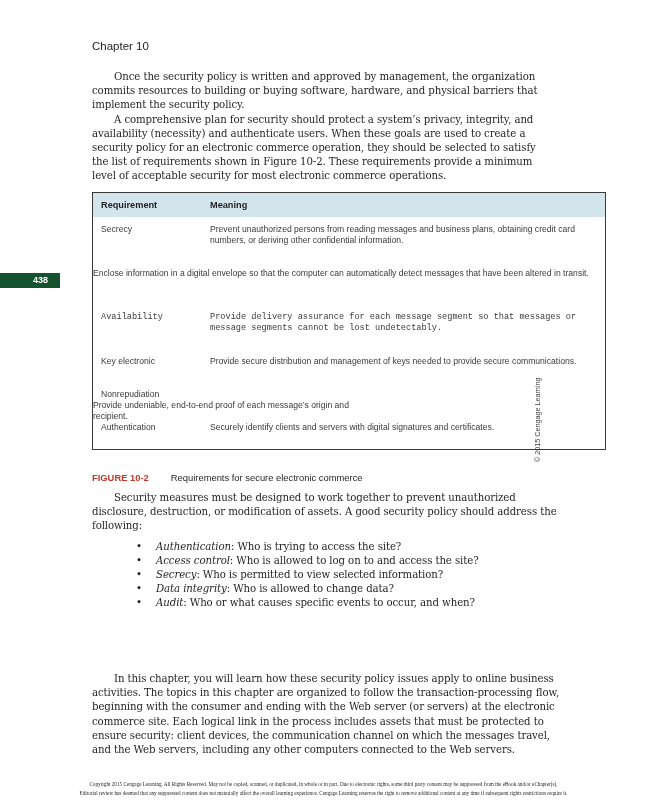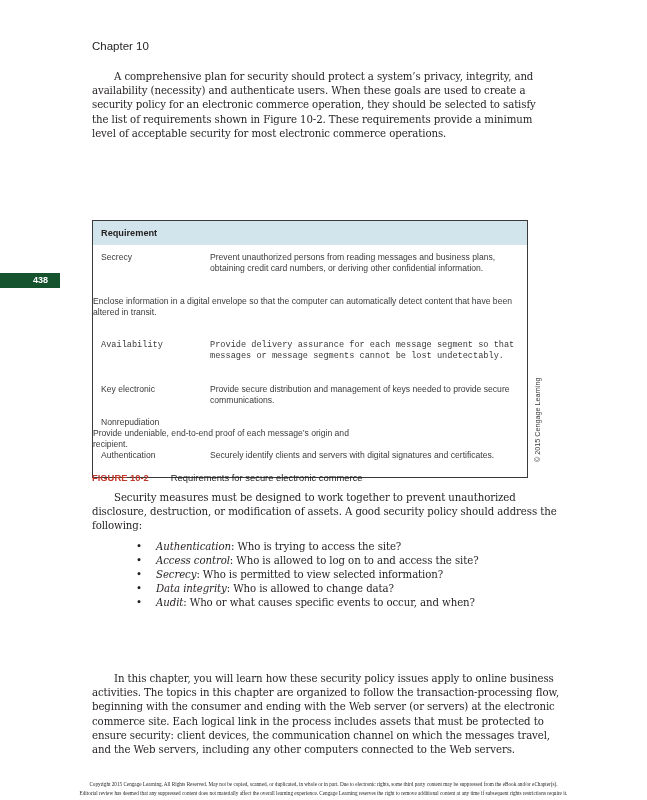--- a/index.html
+++ b/index.html
@@ -20,21 +20,21 @@
 
   .page-tab {
     position: absolute; left: 0; top: 273px; width: 60px; height: 15px;
     background: #14532d; color: #ffffff;
     font-family: "Liberation Sans", sans-serif; font-weight: bold; font-size: 9px;
     text-align: right; line-height: 15px; padding-right: 12px; box-sizing: border-box;
     width: 60px;
   }
 
   .figure-table {
-    position: absolute; left: 92px; top: 220px; width: 436px; height: 258px;
+    position: absolute; left: 92px; top: 192px; width: 514px; height: 258px;
     border: 1.5px solid #3a3a3a; box-sizing: border-box;
     font-family: "Liberation Sans", sans-serif; font-size: 8.6px; line-height: 11px; color: #3a3a3a;
   }
   .table-header {
     height: 24px; background: #d3e5ec; display: flex; align-items: center;
   }
   .th { font-weight: bold; font-size: 9.2px; color: #231f20; }
   .col-req { width: 117px; padding-left: 8px; box-sizing: border-box; flex: none; }
   .col-mean { flex: 1; padding-right: 10px; }
   .trow { display: flex; }
@@ -73,34 +73,36 @@
 </head>
 <body>
 
 <div class="page">
 
   <div class="running-head">Chapter 10</div>
 
   <div class="page-tab">438</div>
 
   <div class="block1 body-text">
+    <p class="para">Once the security policy is written and approved by management, the organization commits resources to building or buying software, hardware, and physical barriers that implement the security policy.</p>
     <p class="para">A comprehensive plan for security should protect a system’s privacy, integrity, and availability (necessity) and authenticate users. When these goals are used to create a security policy for an electronic commerce operation, they should be selected to satisfy the list of requirements shown in Figure 10-2. These requirements provide a minimum level of acceptable security for most electronic commerce operations.</p>
   </div>
 
   <div class="figure-table">
     <div class="table-header">
       <div class="th col-req">Requirement</div>
+      <div class="th col-mean">Meaning</div>
     </div>
     <div class="rows">
       <div class="trow r0">
         <div class="col-req">Secrecy</div>
         <div class="col-mean">Prevent unauthorized persons from reading messages and business plans, obtaining credit card numbers, or deriving other confidential information.</div>
       </div>
       <div class="trow r1">
-        <div class="col-mean">Enclose information in a digital envelope so that the computer can automatically detect content that have been altered in transit.</div>
+        <div class="col-mean">Enclose information in a digital envelope so that the computer can automatically detect messages that have been altered in transit.</div>
       </div>
       <div class="trow r2">
         <div class="col-req">Availability</div>
         <div class="col-mean">Provide delivery assurance for each message segment so that messages or message segments cannot be lost undetectably.</div>
       </div>
       <div class="trow r3">
         <div class="col-req">Key electronic</div>
         <div class="col-mean">Provide secure distribution and management of keys needed to provide secure communications.</div>
       </div>
       <div class="trow r4">

